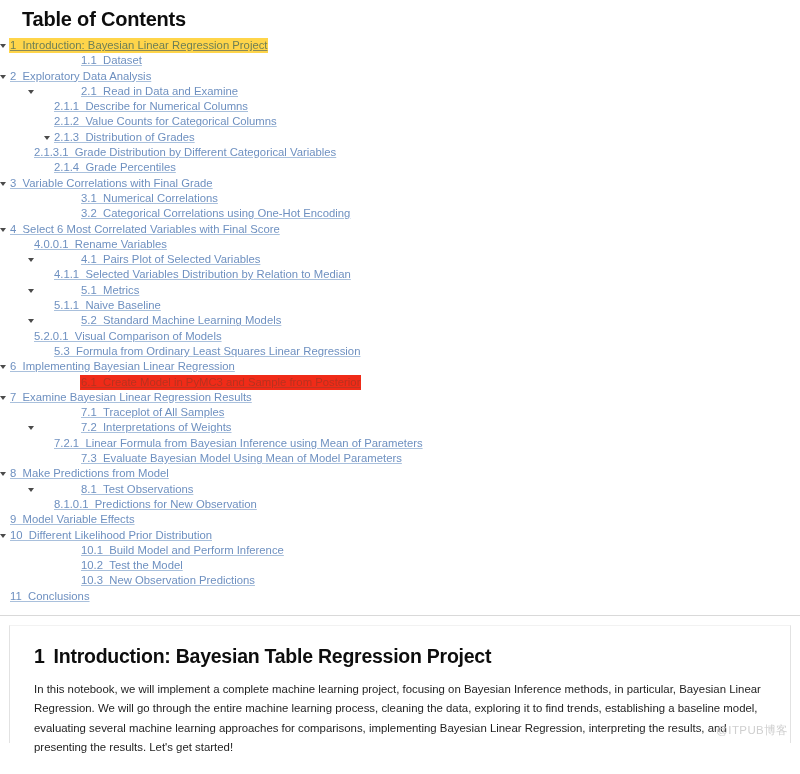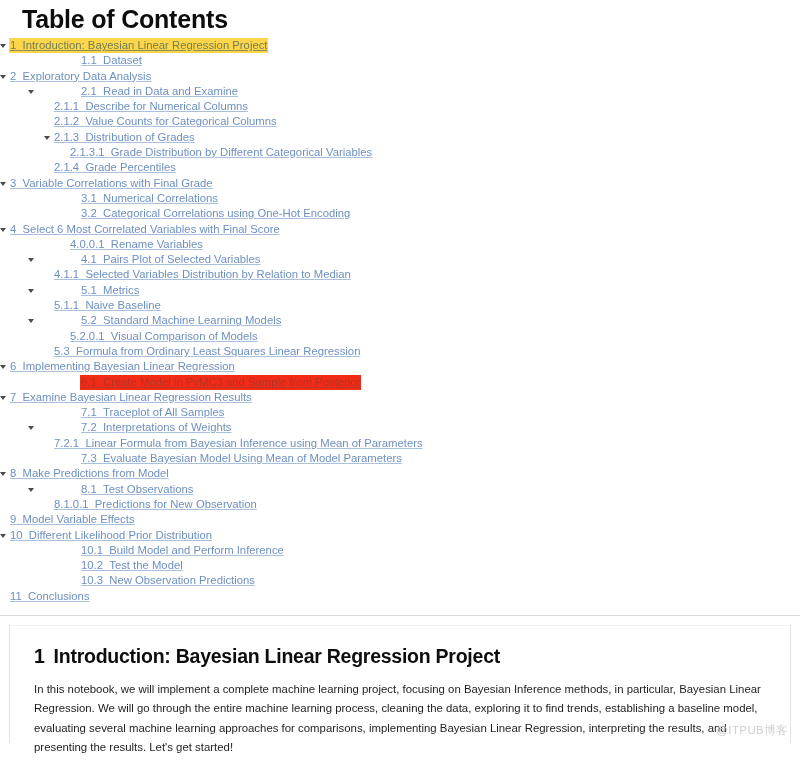--- a/index.html
+++ b/index.html
@@ -14,21 +14,21 @@
     color: #000000;
     overflow: hidden;
     position: relative;
   }
 
   
   .toc-wrap {
     padding: 0 0 0 0;
   }
   .toc-title {
-    font-size: 25px;
+    font-size: 20px;
     font-weight: bold;
     letter-spacing: -0.2px;
     color: #0d0d0d;
     margin: 0;
     padding: 6px 0 0 22px;
     line-height: 26px;
   }
   .toc-list {
     margin: 0;
     padding: 6px 0 0 0;
@@ -76,21 +76,21 @@
   .toc-row.hl-red .toc-link {
     background: #f02b18;
     color: #b8321f;
     text-decoration-color: #c23422;
     text-align: center;
   }
 
   
   .lvl-1 { padding-left: 28px; gap: 43px; }
   .lvl-2 { padding-left: 44px; }
-  .lvl-3 { padding-left: 60px; }
+  .lvl-3 { padding-left: 24px; }
 
   
   .separator {
     border: 0;
     border-top: 1px solid #d9d9d9;
     margin: 11px 0 0 0;
     width: 100%;
   }
 
   
@@ -286,18 +286,18 @@
         <span class="caret"></span>
         <span class="toc-link">11&nbsp;&nbsp;Conclusions</span>
       </li>
     </ul>
 </div>
 
 <hr class="separator">
 
 <div class="content-panel">
   <h1 class="h1">
-    <span class="num">1</span><span>Introduction: Bayesian Linear Regression Project</span>
+    <span class="num">1</span><span>Introduction: Bayesian Table Regression Project</span>
   </h1>
   <p class="body-text">In this notebook, we will implement a complete machine learning project, focusing on Bayesian Inference methods, in particular, Bayesian Linear Regression. We will go through the entire machine learning process, cleaning the data, exploring it to find trends, establishing a baseline model, evaluating several machine learning approaches for comparisons, implementing Bayesian Linear Regression, interpreting the results, and presenting the results. Let's get started!</p>
 
   <div class="watermark">@ITPUB博客</div>
 </div>
 
 </body></html>

